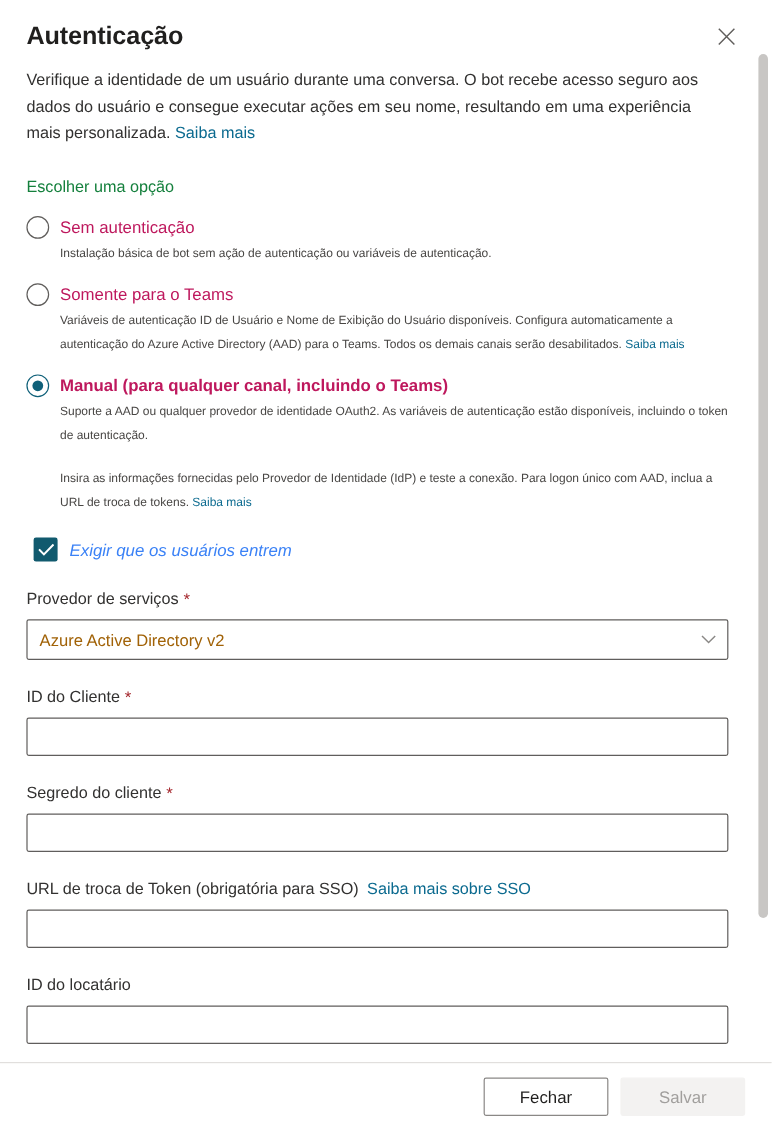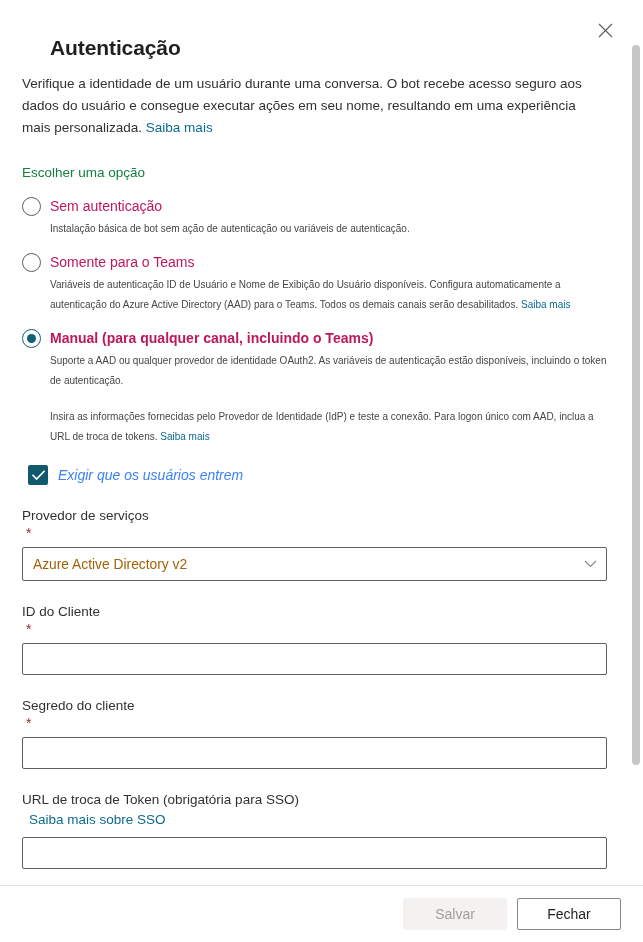--- a/index.html
+++ b/index.html
@@ -33,22 +33,21 @@
     width: 643px;
     height: 885px;
     overflow: hidden;
     box-sizing: border-box;
     padding: 0 36px 0 22px;
   }
 
   
   .header {
     position: relative;
-    padding-top: 34px;
-    margin-left: 28px;
+    padding-top: 17px;
   }
   .title {
     font-size: 21px;
     font-weight: 600;
     letter-spacing: -0.1px;
     color: #201f1e;
     margin: 0;
     line-height: 28px;
   }
   .close-btn {
@@ -169,24 +168,23 @@
   }
 
   
   .field { margin-top: 21px; }
   .field-label {
     font-size: 13.5px;
     color: #323130;
     line-height: 20px;
     margin-bottom: 7px;
     display: flex;
-    align-items: flex-start;
+    align-items: center;
     flex-wrap: wrap;
     gap: 0;
-    flex-direction: column;
   }
   .req {
     color: #a4262c;
     margin-left: 4px;
     font-size: 14px;
     line-height: 1;
   }
   .label-link { margin-left: 7px; }
 
   .text-input {
@@ -400,17 +398,17 @@
       <input class="text-input" type="text" value="" style="">
     </div>
 
   </div>
 
   <div class="scrollbar-track">
     <div class="scrollbar-thumb"></div>
   </div>
 
   <div class="footer">
+    <button class="btn btn-secondary">Fechar</button>
     <button class="btn btn-primary-disabled">Salvar</button>
-    <button class="btn btn-secondary">Fechar</button>
   </div>
 
 </div>
 
 </body></html>

